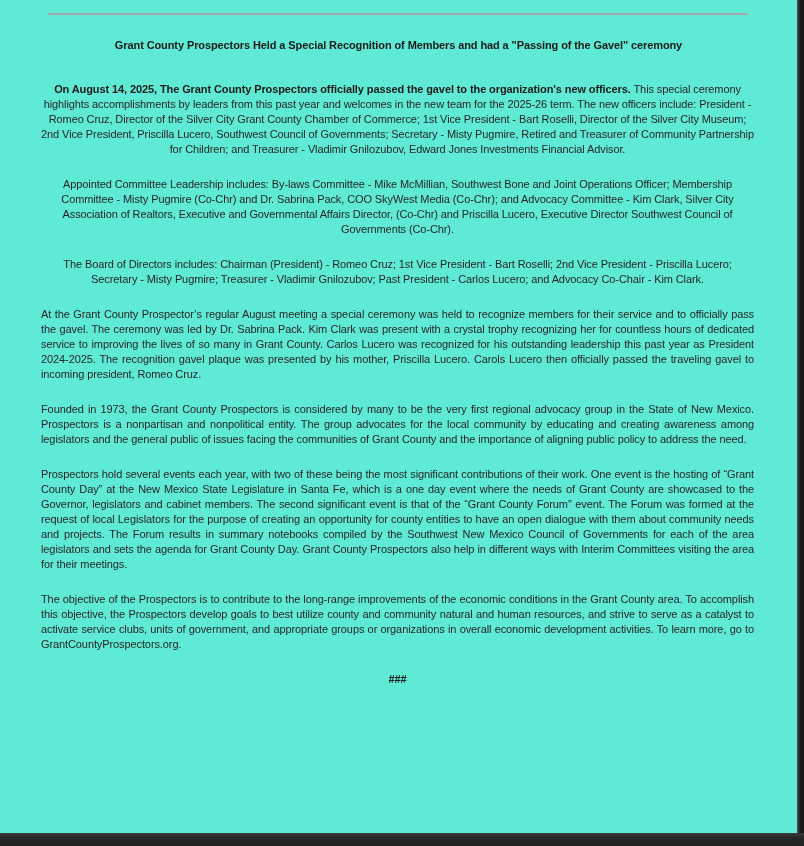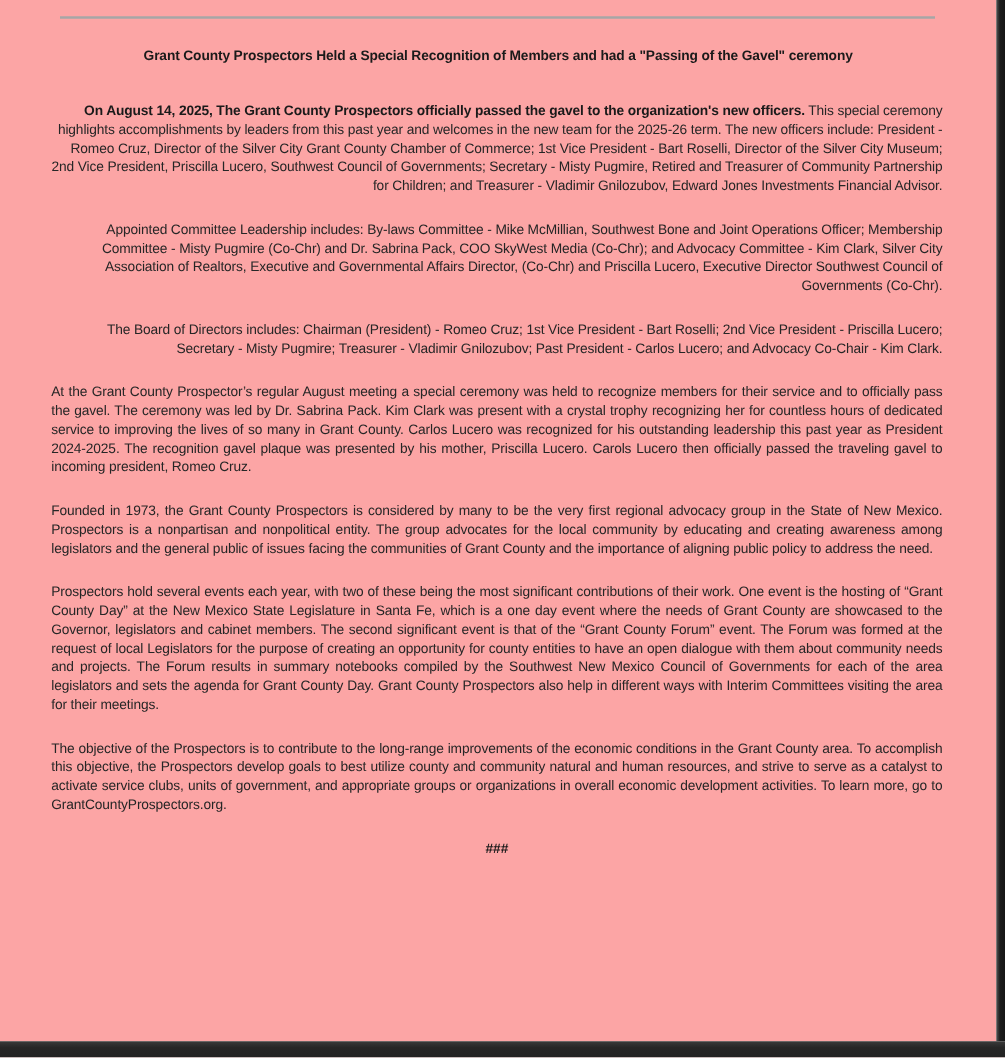--- a/index.html
+++ b/index.html
@@ -33,21 +33,21 @@
     width: 804px;
     height: 13px;
     background: linear-gradient(to bottom, #3a3a3a 0px, #262626 5px, #222222 100%);
   }
   .page {
     position: absolute;
     top: 0;
     left: 0;
     width: 797px;
     height: 833px;
-    background: #fca5a5;
+    background: #5eead4;
     color: #212121;
   }
   .rule {
     height: 2px;
     background: #a6a6a6;
     margin: 13px 0 0 48px;
     width: 700px;
   }
   .doc-title {
     margin: 23px 44px 29px 44px;
@@ -61,21 +61,21 @@
   .doc-body {
     padding: 0 43px 0 41px;
     font-size: 11px;
     line-height: 15px;
     letter-spacing: -0.1px;
     color: #262626;
   }
   .para {
     margin: 0 0 20px 0;
   }
-  .align-left   { text-align: right; }
+  .align-left   { text-align: center; }
   .align-justify{ text-align: justify; }
   .lead-bold {
     font-weight: bold;
     color: #1a1a1a;
   }
   .end-mark {
     text-align: center;
     font-weight: bold;
     font-size: 11px;
     margin-top: 4px;

